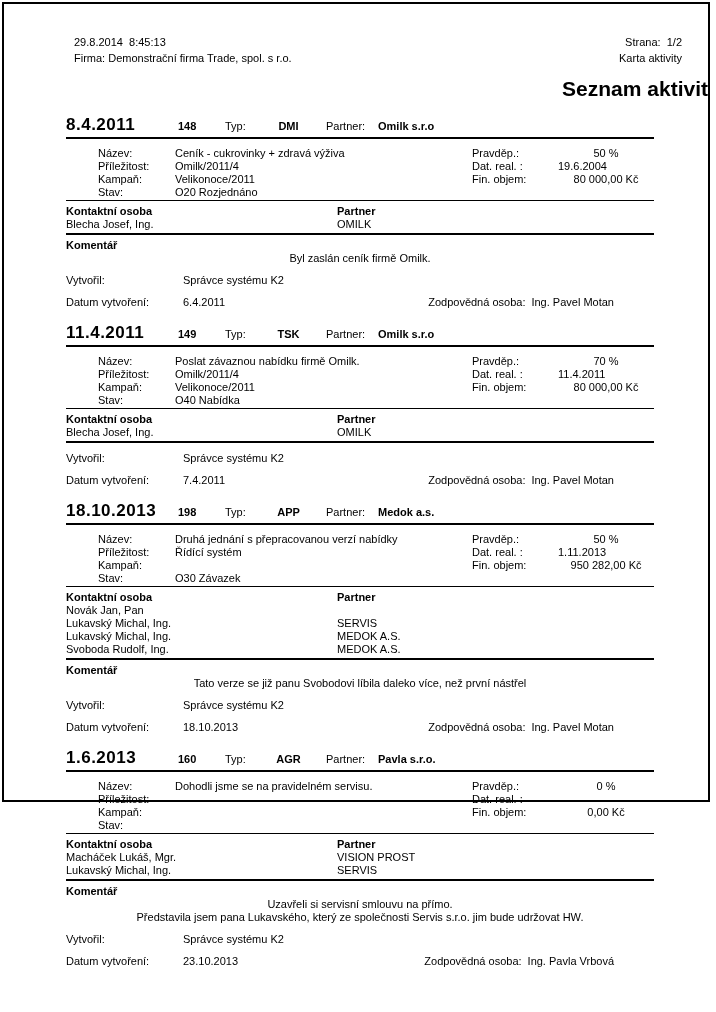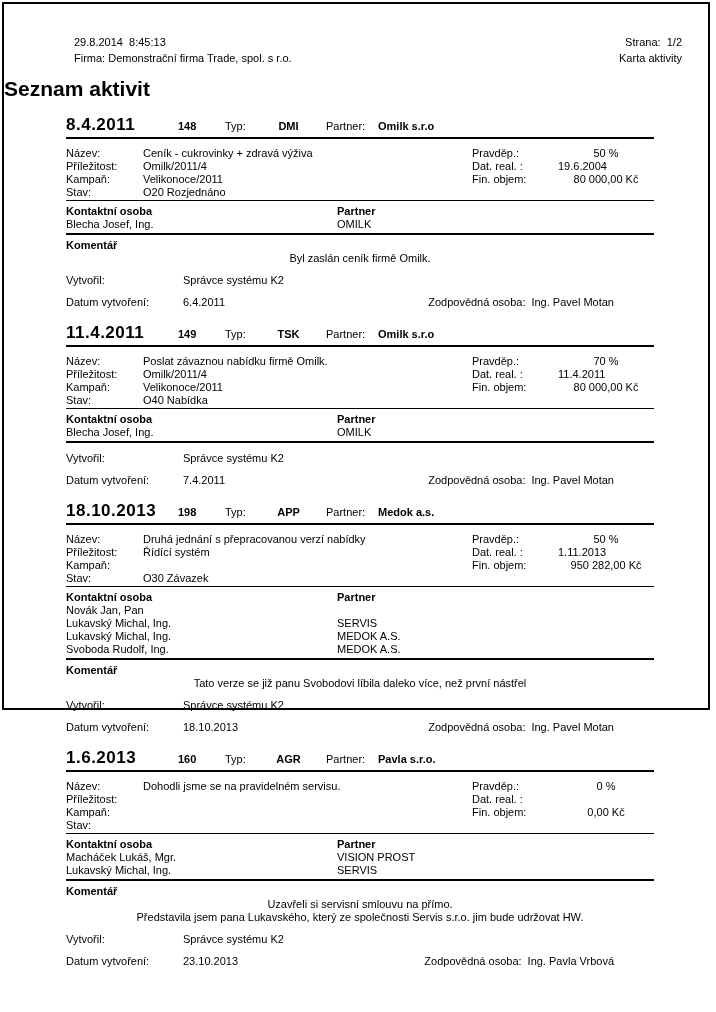--- a/index.html
+++ b/index.html
@@ -2,50 +2,50 @@
 <html><head>
 <meta charset="utf-8">
 <style>
   html,body{margin:0;padding:0;background:#fff;}
   body{
     width:716px;height:1012px;position:relative;overflow:hidden;
     font-family:"Liberation Sans",sans-serif;font-size:11px;color:#000;
     -webkit-font-smoothing:none;
   }
   .page{
-    position:absolute;left:2px;top:2px;width:708px;height:708px;
+    position:absolute;left:2px;top:2px;width:708px;height:800px;
     border:2px solid #000;box-sizing:border-box;background:#fff;
   }
   
   .report-header{margin:30px 26px 0 70px;}
   .hdr-row{display:flex;justify-content:space-between;line-height:16px;}
   .pre{white-space:pre;}
   
   .title{
-    text-align:left;font-size:21px;font-weight:bold;margin-top:11px;
+    text-align:right;font-size:21px;font-weight:bold;margin-top:11px;
     letter-spacing:0px;
   }
   
   .content{width:588px;margin-left:62px;}
   .row{display:flex;line-height:13px;height:13px;}
   .bold{font-weight:bold;}
   
   .act-head{display:flex;align-items:baseline;margin-top:14px;height:21px;}
   .act-date{width:112px;font-size:17px;font-weight:bold;letter-spacing:0.5px;}
   .act-num{width:47px;font-weight:bold;}
   .act-typ-label{width:26px;}
   .act-typ{width:75px;font-weight:bold;text-align:center;}
   .act-partner-label{width:52px;}
   .act-partner{font-weight:bold;}
   .head-rule{border-top:2px solid #000;margin-top:1px;}
   
   .fields{display:flex;margin-top:8px;}
   .f-left{width:406px;}
   .f-right{width:182px;}
-  .f-left .lbl{width:77px;flex:none;}
+  .f-left .lbl{width:77px;flex:none;margin-left:32px;}
   .f-right .lbl{width:86px;flex:none;}
   .f-right .val-right{flex:1;text-align:center;}
   .f-right .val-left{flex:1;text-align:left;}
   .stav-rule{border-top:1px solid #000;margin-top:1px;}
   
   .contacts{margin-top:4px;}
   .c-col1{width:271px;flex:none;}
   .c-col2{flex:1;}
   .contacts-rule{border-top:2px solid #000;margin-top:2px;}
   

